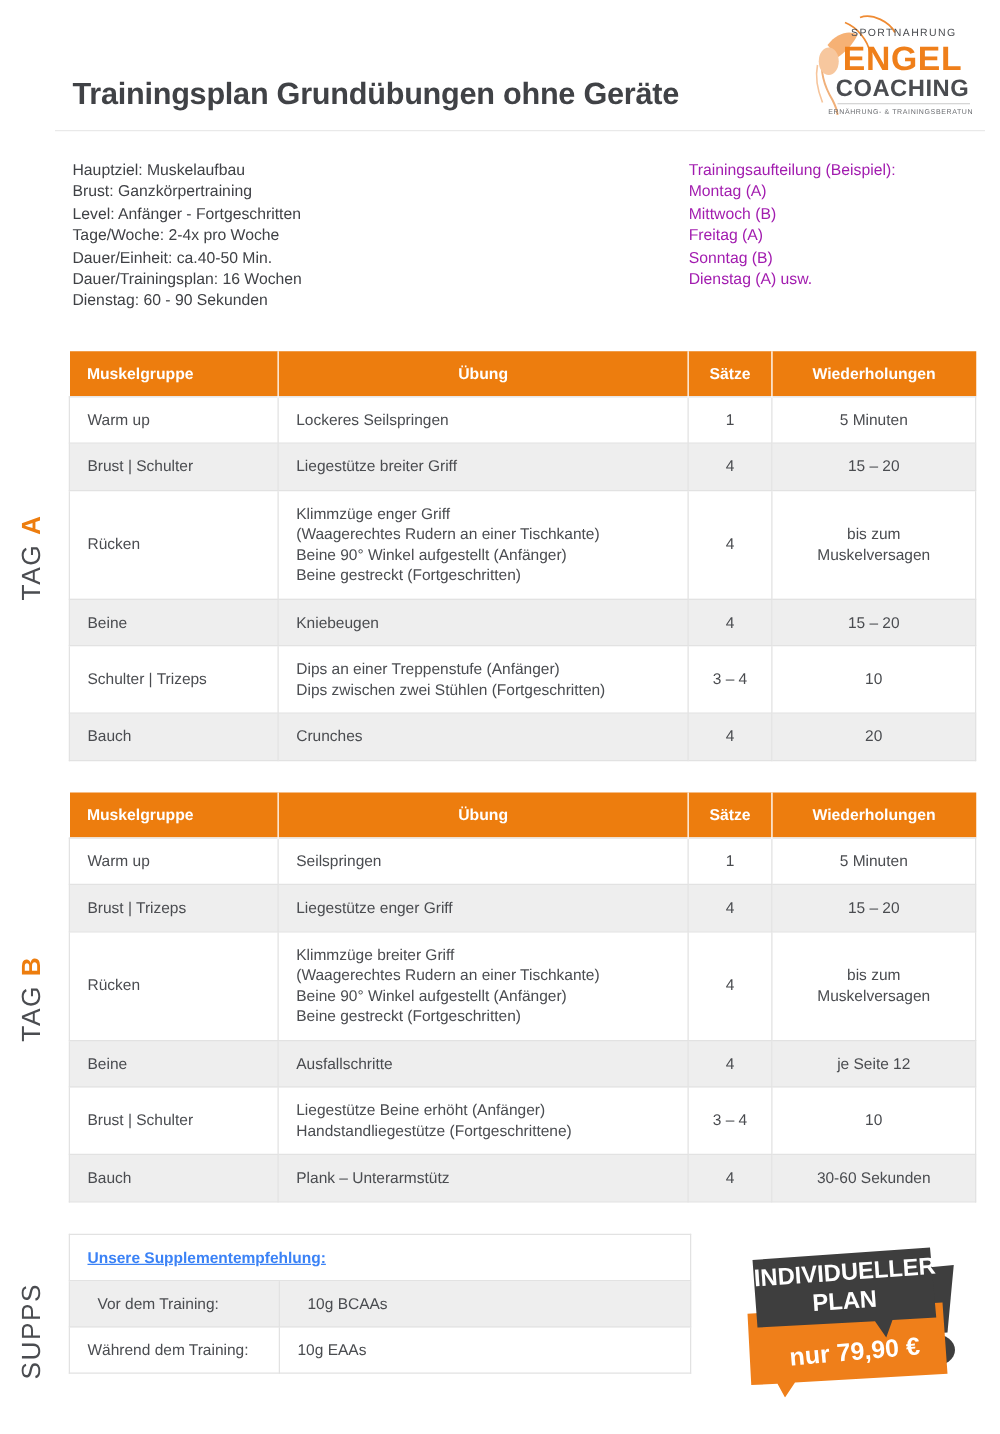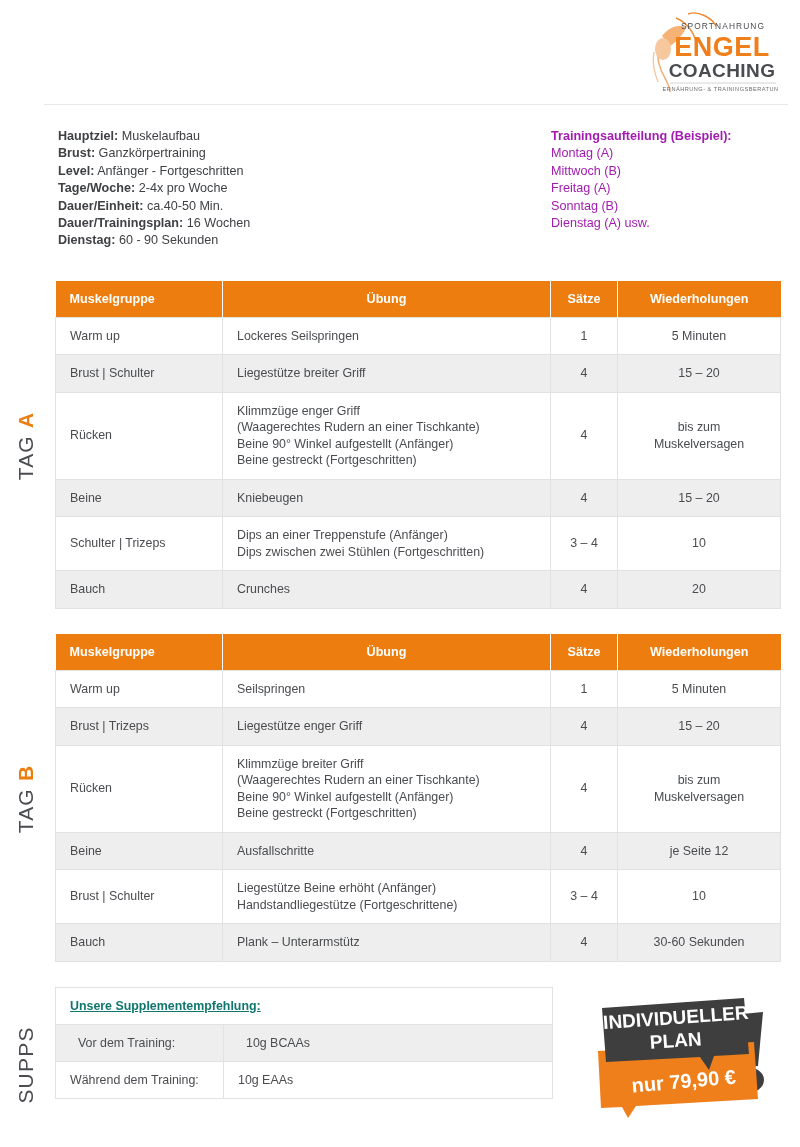--- a/index.html
+++ b/index.html
@@ -69,21 +69,21 @@
     color: #3f4145;
   }
   .info-right {
     position: absolute;
     left: 551px;
     top: 0;
     font-size: 12.6px;
     line-height: 17.4px;
     color: #a21caf;
   }
-  .info b { font-weight: bold; }
+  .info b { font-weight: normal; }
 
   
   .block { position: absolute; left: 0; width: 800px; }
   .side-label {
     position: absolute;
     left: 0;
     width: 52px;
     display: flex;
     align-items: center;
     justify-content: center;
@@ -148,39 +148,40 @@
     border: 1px solid #e2e2e2;
     padding: 11px 14px;
     color: #4a4c50;
     vertical-align: middle;
   }
   table.supps tr.alt td { background: #eeeeee; padding-left: 22px; }
   table.supps tr.plain td { background: #ffffff; }
   .supps-head {
     font-weight: bold;
     text-decoration: underline;
-    color: #0f766e;
+    color: #3b82f6;
   }
   .sc-a { width: 168px; }
   .sc-b { width: 329px; }
 
   
   .badge {
     position: absolute;
     left: 592px;
     top: 996px;
     width: 200px;
     height: 122px;
   }
   .badge svg { display: block; }
 </style>
 </head>
 <body>
 
 <div class="header">
+  <div class="page-title">Trainingsplan Grundübungen ohne Geräte</div>
   <div class="title-rule"></div>
 
   <div class="logo">
     <svg width="128" height="84" viewBox="0 0 128 84" xmlns="http://www.w3.org/2000/svg">
 
       <g>
         <path d="M38 2 C 48 -2, 62 6, 66 14" fill="none" stroke="#ef8b33" stroke-width="1.4"></path>
         <path d="M26 6 C 36 10, 44 20, 46 30" fill="none" stroke="#ef8b33" stroke-width="1.4"></path>
         <path d="M12 24 C 20 14, 30 12, 36 16 C 32 24, 26 30, 20 34 Z" fill="#f4a35d" opacity="0.85"></path>
         <path d="M8 34 C 6 46, 10 58, 16 68 C 18 72, 20 76, 20 80" fill="none" stroke="#f0b07a" stroke-width="1.6"></path>

